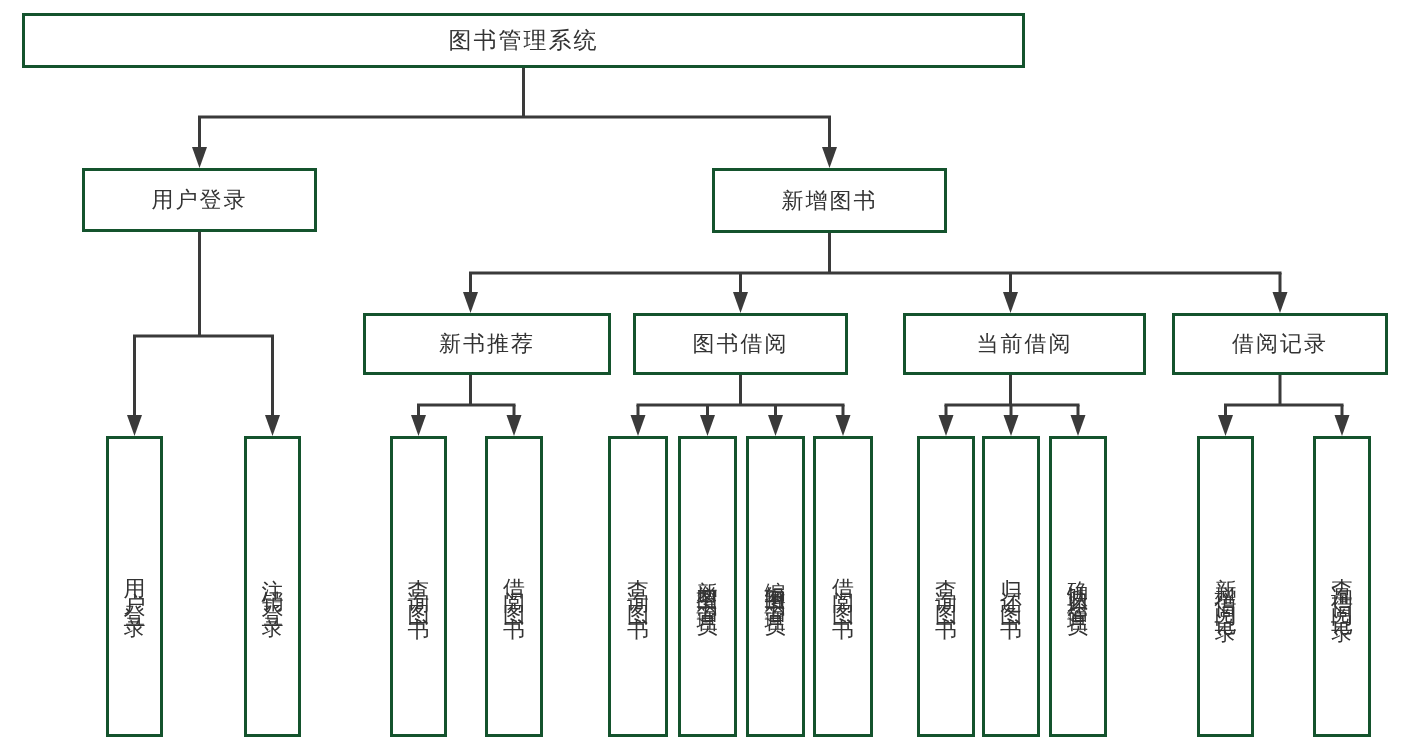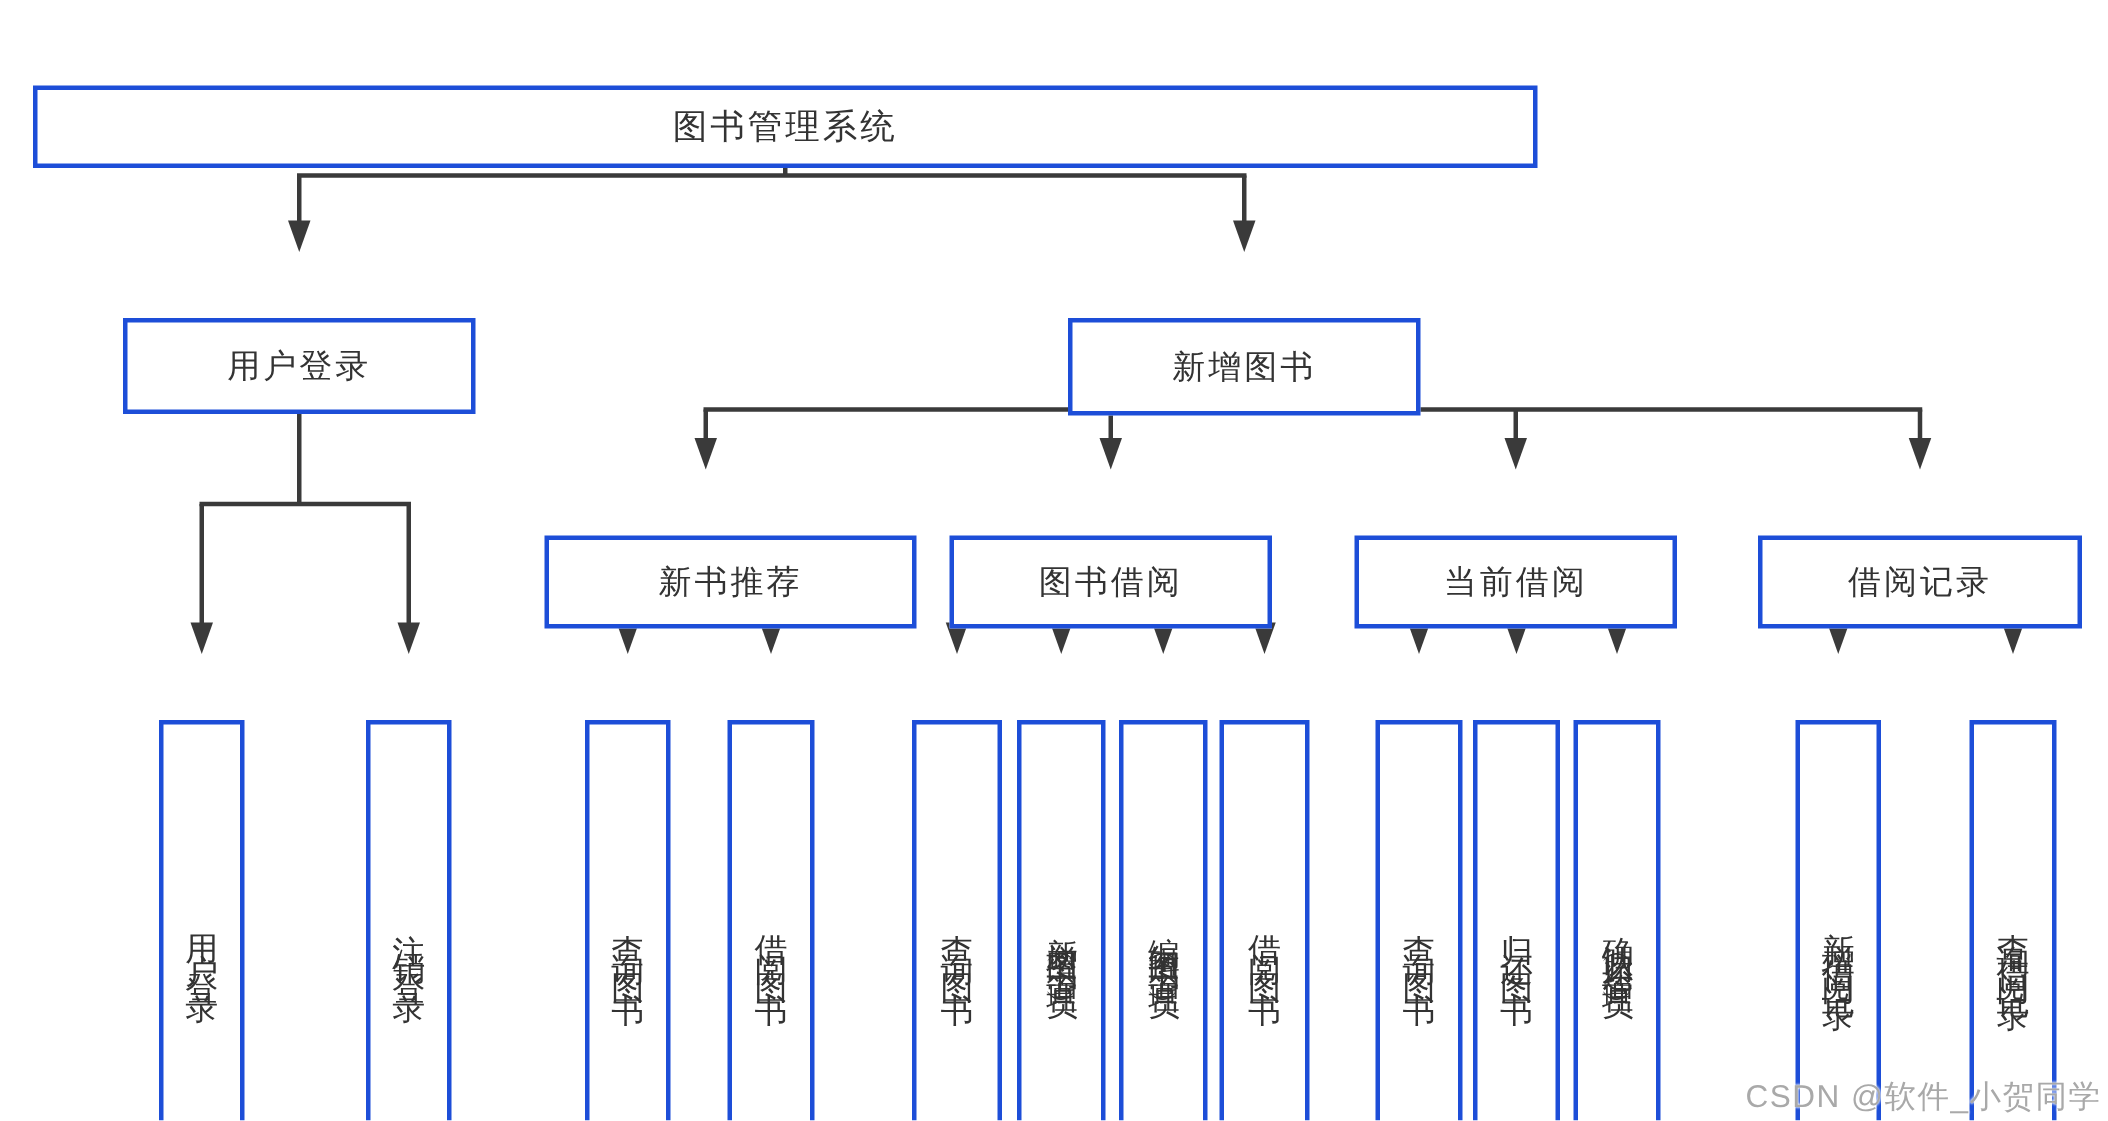--- a/index.html
+++ b/index.html
@@ -1,22 +1,22 @@
 <!DOCTYPE html>
 <html><head>
 <meta charset="utf-8">
 <style>
   html,body{margin:0;padding:0;background:#ffffff;}
   body{font-family:"Liberation Sans","DejaVu Sans",sans-serif;}
   #canvas{position:relative;width:1405px;height:747px;background:#ffffff;overflow:hidden;}
   #connectors{position:absolute;left:0;top:0;width:1405px;height:747px;z-index:1;}
   #connectors line{stroke:#3a3a3a;stroke-width:3;}
   #connectors polygon{fill:#3a3a3a;}
-  .box{position:absolute;box-sizing:border-box;background:#ffffff;border:3px solid #1d4ed8;
-       display:flex;align-items:center;justify-content:center;color:#333333;z-index:2;margin-top:44px;}
+  .box{position:absolute;box-sizing:border-box;background:#ffffff;border:3px solid #14532d;
+       display:flex;align-items:center;justify-content:center;color:#333333;z-index:2;}
   .h{font-size:22px;letter-spacing:2px;white-space:nowrap;}
   .root{font-size:23px;}
   .v{writing-mode:vertical-rl;text-orientation:mixed;font-size:22px;line-height:1;}
   .v4{letter-spacing:13px;}
   .v6{letter-spacing:9px;}
   .v10{letter-spacing:5px;font-size:21px;}
   #watermark{position:absolute;right:4px;bottom:2px;z-index:3;font-size:21px;
              color:#a9a9a9;text-shadow:0 0 2px #ffffff,0 0 2px #ffffff;letter-spacing:1px;}
 </style>
 </head>
@@ -79,35 +79,34 @@
       <polygon points="1334.5,415 1349.5,415 1342,436"></polygon>
     </svg>
 
   <div class="box h root" style="left:22px;top:13px;width:1003px;height:55px;">图书管理系统</div>
 
   <div class="box h" style="left:82px;top:168px;width:235px;height:64px;">用户登录</div>
   <div class="box h" style="left:712px;top:168px;width:235px;height:65px;">新增图书</div>
 
   <div class="box h" style="left:363px;top:313px;width:248px;height:62px;">新书推荐</div>
   <div class="box h" style="left:633px;top:313px;width:215px;height:62px;">图书借阅</div>
-  <div class="box h" style="left:903px;top:313px;width:215px;height:62px;">当前借阅</div>
+  <div class="box h" style="left:903px;top:313px;width:243px;height:62px;">当前借阅</div>
   <div class="box h" style="left:1172px;top:313px;width:216px;height:62px;">借阅记录</div>
 
   <div class="box v v4" style="left:106px;top:436px;width:57px;height:301px;">用户登录</div>
   <div class="box v v4" style="left:244px;top:436px;width:57px;height:301px;">注销登录</div>
 
   <div class="box v v4" style="left:390px;top:436px;width:57px;height:301px;">查询图书</div>
   <div class="box v v4" style="left:485px;top:436px;width:58px;height:301px;">借阅图书</div>
 
   <div class="box v v4" style="left:608px;top:436px;width:60px;height:301px;">查询图书</div>
   <div class="box v v10" style="left:678px;top:436px;width:59px;height:301px;">新增图书（管理员）</div>
   <div class="box v v10" style="left:746px;top:436px;width:59px;height:301px;">编辑图书（管理员）</div>
   <div class="box v v4" style="left:813px;top:436px;width:60px;height:301px;">借阅图书</div>
 
   <div class="box v v4" style="left:917px;top:436px;width:58px;height:301px;">查询图书</div>
   <div class="box v v4" style="left:982px;top:436px;width:58px;height:301px;">归还图书</div>
   <div class="box v v10" style="left:1049px;top:436px;width:58px;height:301px;">确认归还（管理员）</div>
 
   <div class="box v v6" style="left:1197px;top:436px;width:57px;height:301px;">新增借阅记录</div>
   <div class="box v v6" style="left:1313px;top:436px;width:58px;height:301px;">查询借阅记录</div>
 
-  <div id="watermark">CSDN @软件_小贺同学</div>
 </div>
 
 </body></html>

